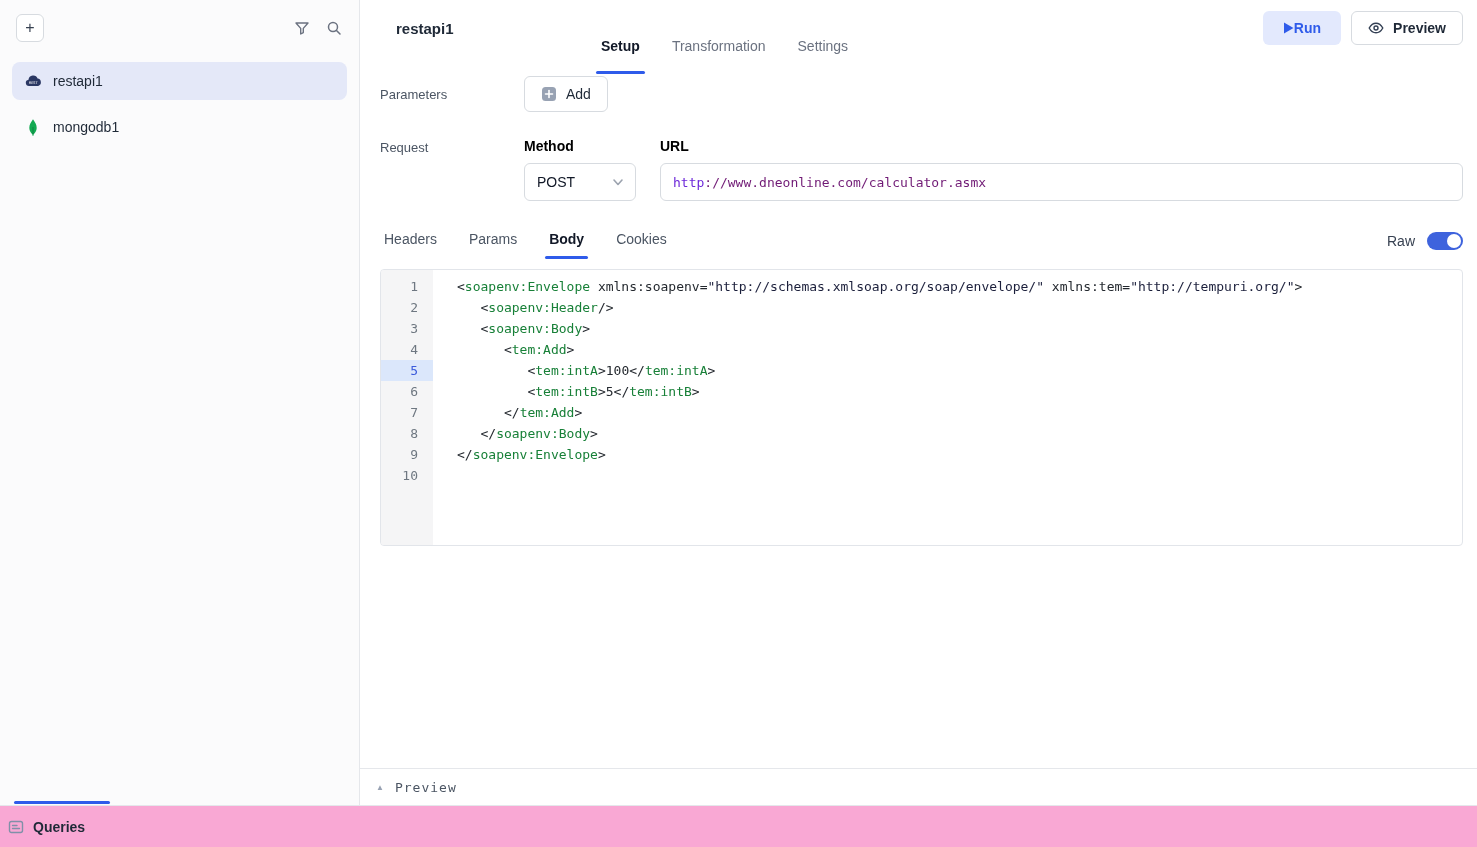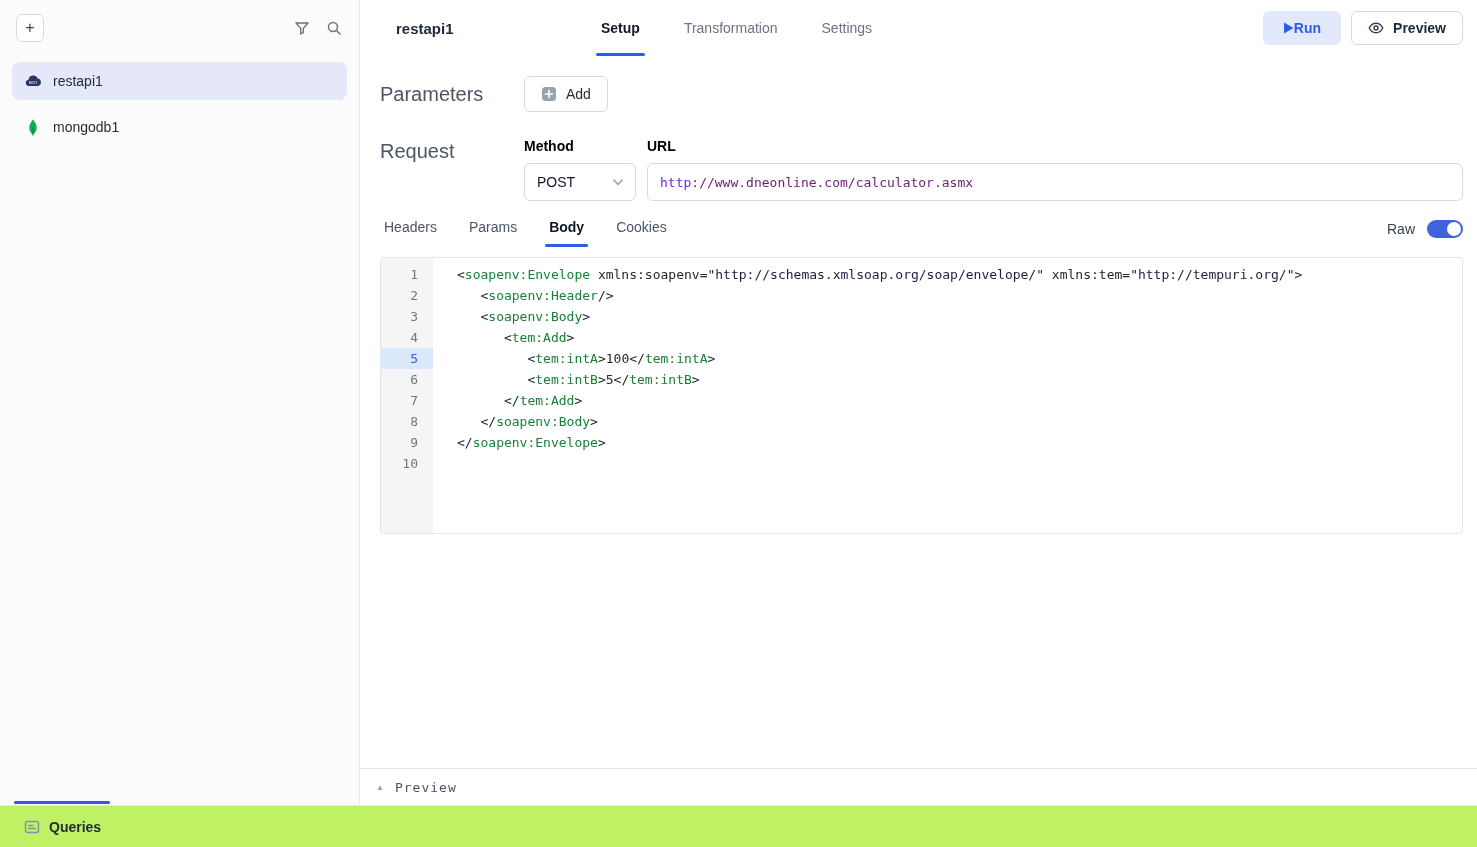--- a/index.html
+++ b/index.html
@@ -17,49 +17,49 @@
   .sidebar-list { padding:6px 12px; display:flex; flex-direction:column; gap:8px; }
   .side-item { height:38px; border-radius:8px; display:flex; align-items:center; gap:11px; padding:0 12px;
                font-size:14px; color:#1f2937; cursor:pointer; }
   .side-item.selected { background:#e4e8f8; }
   .side-item .item-icon { width:18px; height:18px; display:flex; align-items:center; justify-content:center; }
 
   
   .main { flex:1; display:flex; flex-direction:column; position:relative; background:#fff; }
   .main-header { height:56px; display:flex; align-items:center; padding:0 14px 0 36px; position:relative; }
   .page-title { font-size:15px; font-weight:700; color:#1f2937; }
-  .header-tabs { position:absolute; left:236px; top:0; height:56px; display:flex; gap:34px; }
+  .header-tabs { position:absolute; left:236px; top:18px; height:56px; display:flex; gap:22px; }
   .htab { position:relative; display:flex; align-items:center; height:100%; padding:0 5px;
           font-size:14px; color:#6b7280; cursor:pointer; }
   .htab.active { color:#111827; font-weight:600; }
   .htab.active::after { content:""; position:absolute; left:0; right:0; bottom:0; height:3px; background:#2f5bea; border-radius:2px; }
   .header-actions { margin-left:auto; display:flex; gap:10px; }
   .run-btn { height:34px; display:flex; align-items:center; gap:0; padding:0 20px; border:none; border-radius:6px;
              background:#e3e9fd; color:#2f5bea; font-size:14px; font-weight:600; cursor:pointer; font-family:inherit; }
   .preview-btn { height:34px; display:flex; align-items:center; gap:9px; padding:0 16px; border:1px solid #d7dbe0;
                  border-radius:6px; background:#fff; color:#1f2937; font-size:14px; font-weight:600; cursor:pointer; font-family:inherit; }
 
   
   .content { flex:1; padding:20px 14px 0 20px; }
   .param-row { display:flex; align-items:center; }
-  .row-label { width:144px; font-size:20px; color:#4b5563; }
+  .row-label { width:144px; font-size:13px; color:#4b5563; }
   .add-btn { height:36px; display:flex; align-items:center; gap:9px; padding:8px 16px; border:1px solid #d7dbe0;
              border-radius:6px; background:#fff; font-size:14px; color:#1f2937; cursor:pointer; font-family:inherit; }
   .request-row { display:flex; align-items:flex-start; margin-top:26px; }
   .field-col { display:flex; flex-direction:column; gap:9px; }
   .field-label { font-size:14px; font-weight:600; color:#000000; }
   .method-select { width:112px; height:38px; border:1px solid #d7dbe0; border-radius:6px; background:#fff;
                    display:flex; align-items:center; justify-content:space-between; padding:0 10px 0 12px;
                    font-size:14px; color:#111827; cursor:pointer; }
-  .url-col { flex:1; margin-left:11px; }
+  .url-col { flex:1; margin-left:24px; }
   .url-input { height:38px; border:1px solid #d7dbe0; border-radius:6px; background:#fff;
                display:flex; align-items:center; padding:0 12px;
                font-family:"DejaVu Sans Mono", monospace; font-size:13px; cursor:text; }
 
-  .body-tabs-row { display:flex; align-items:center; margin-top:18px; }
+  .body-tabs-row { display:flex; align-items:center; margin-top:30px; }
   .btab { position:relative; padding:0 4px 12px 4px; margin-right:24px; font-size:14px; color:#4b5563; cursor:pointer; }
   .btab.active { color:#111827; font-weight:600; }
   .btab.active::after { content:""; position:absolute; left:0; right:0; bottom:0; height:3px; background:#2f5bea; border-radius:2px; }
   .raw-wrap { margin-left:auto; display:flex; align-items:center; gap:12px; padding-bottom:8px; }
   .raw-label { font-size:14px; color:#374151; }
   .toggle { width:36px; height:18px; border-radius:10px; background:#c3c9d4; position:relative; cursor:pointer; }
   .toggle.on { background:#3e63dd; }
   .toggle .knob { position:absolute; top:2px; left:2px; width:14px; height:14px; border-radius:50%; background:#fff; }
   .toggle.on .knob { left:auto; right:2px; }
 
@@ -76,22 +76,22 @@
   .tok-pun  { color:#24292f; }
   .tok-txt  { color:#24292f; }
   .url-scheme { color:#6d28d9; }
   .url-rest   { color:#701a75; }
 
   
   .preview-bar { height:37px; border-top:1px solid #e5e7eb; display:flex; align-items:center; gap:11px; padding:0 16px; cursor:pointer; }
   .tri-up { font-size:8px; color:#98a2b3; }
   .preview-bar-label { font-family:"DejaVu Sans Mono", monospace; font-size:13px; letter-spacing:1px; color:#4b5563; }
 
-  .bottom-bar { height:42px; border-top:1px solid #e5e7eb; background:#bef264; display:flex; align-items:center;
-                gap:9px; padding:0 24px; position:relative; }
+  .bottom-bar { height:42px; border-top:1px solid #e5e7eb; background:#f9a8d4; display:flex; align-items:center;
+                gap:9px; padding:0 8px; position:relative; }
   .bottom-indicator { position:absolute; left:14px; top:-5px; width:96px; height:3px; background:#2f5bea; border-radius:2px; }
   .queries-label { font-size:14px; font-weight:600; color:#1f2937; }
   svg { display:block; }
 </style>
 </head>
 <body>
 
 <div class="app">
 
   <aside class="sidebar">

